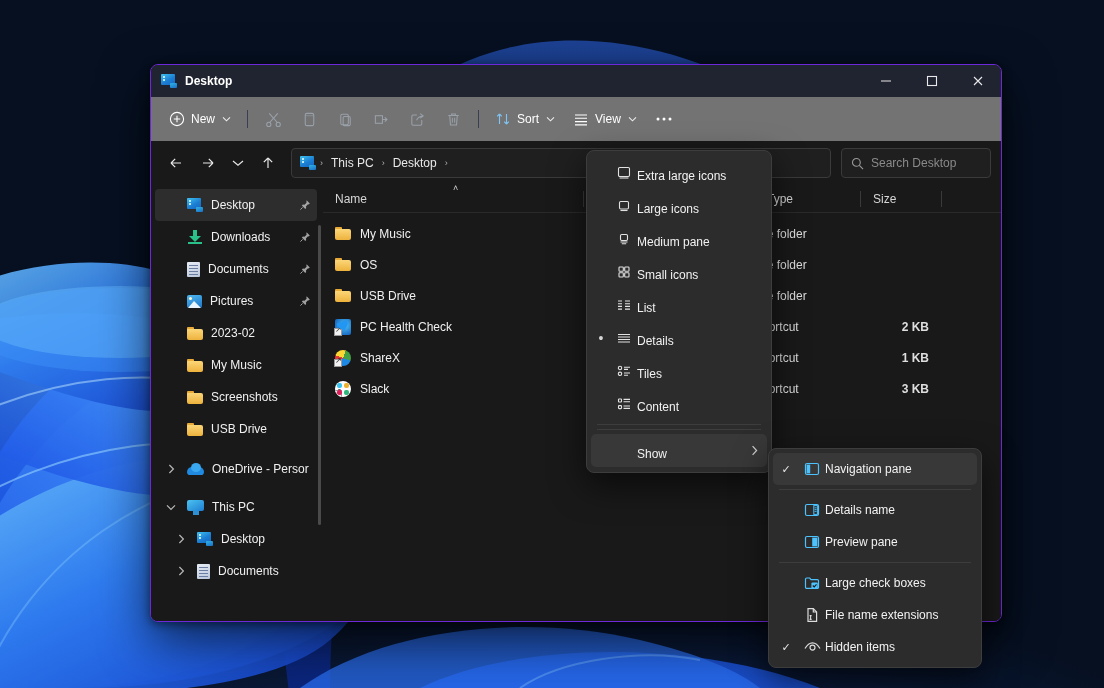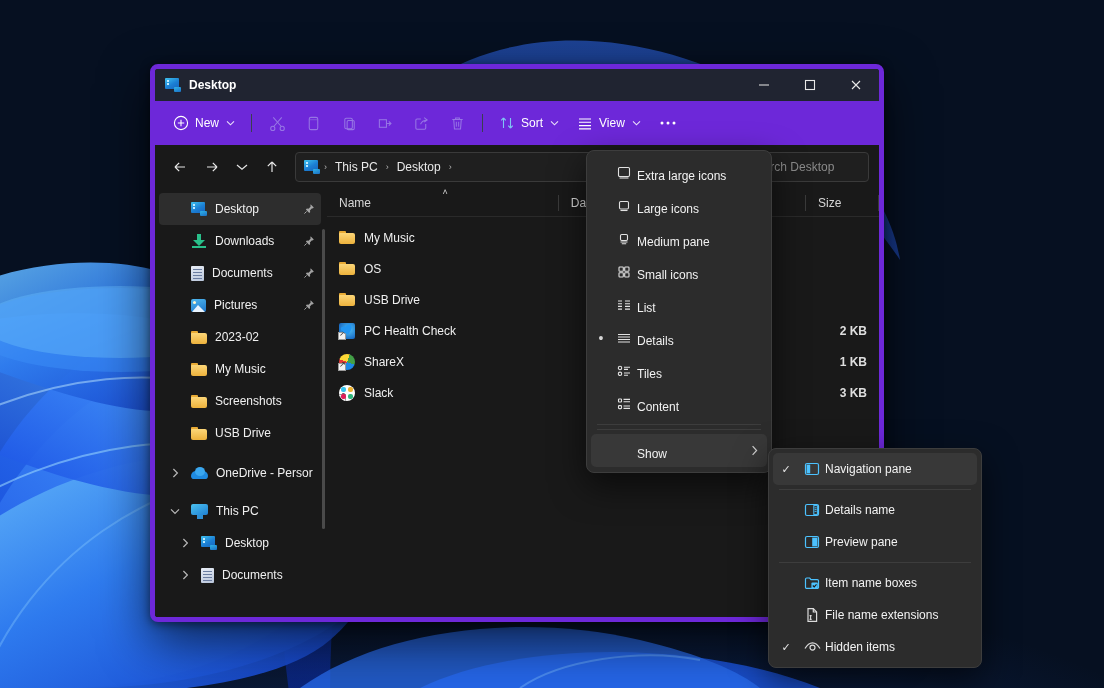--- a/index.html
+++ b/index.html
@@ -15,26 +15,26 @@
 
   
   #wallpaper { position: absolute; inset: 0; overflow: hidden; background:
       radial-gradient(ellipse 900px 500px at 50% -5%, #0c2348 0%, #071429 45%, #040d1b 100%); }
   #wallpaper svg { position: absolute; inset: 0; width: 100%; height: 100%; display:block; }
 
   
   #window {
     position: absolute;
     left: 150px; top: 64px;
-    width: 734px; height: 558px;
+    width: 852px; height: 558px;
     background: #191919;
     border-radius: 8px;
     box-shadow: 0 18px 50px rgba(0,0,0,.65), 0 2px 10px rgba(0,0,0,.5);
     overflow: hidden;
-    border: 5px solid #6d28d9;
+    border: 1px solid #6d28d9;
   }
 
   
   #titlebar {
     height: 32px; background: #202431;
     display: flex; align-items: center;
     position: relative;
   }
   .tb-title { display: flex; align-items: center; gap: 8px; padding-left: 10px; }
   .tb-title .label { color: #ffffff; font-size: 12px; font-weight: bold; }
@@ -48,21 +48,21 @@
     position: absolute; left: 0; top: 0; width: 14px; height: 11px; border-radius: 1px;
     background: linear-gradient(150deg,#3fc3f0 0%, #1b7fd4 55%, #1766c0 100%);
     display: block;
   }
   .ico-desktop i::before { content:""; position:absolute; left:1.5px; top:1.5px; width:2px; height:2px; background:#bfeaff;}
   .ico-desktop i::after { content:""; position:absolute; left:1.5px; top:5px; width:2px; height:2px; background:#bfeaff;}
   .ico-desktop u { position:absolute; left:9px; top:9px; width:7px; height:5px;
     background: linear-gradient(160deg,#2fb3e8,#1a6fc4); border-radius: 1px; display:block;}
 
   
-  #toolbar { height: 44px; background: #6d28d9; display: flex; align-items: center;
+  #toolbar { height: 44px; background: #737373; display: flex; align-items: center;
              padding: 0 10px; gap: 2px; }
   .tb-btn { height: 30px; display: flex; align-items: center; gap: 6px; padding: 0 8px;
             border-radius: 4px; color: #ffffff; font-size: 12px; cursor: default; }
   .tb-btn.icononly { width: 34px; justify-content: center; padding: 0; }
   .tb-btn.dim svg { opacity: .42; }
   .tb-sep { width: 1px; height: 18px; background: #3a3f50; margin: 0 6px; }
   .chev { font-size: 8px; opacity: .85; margin-left: 1px; }
 
   
   #addressrow { height: 44px; background: #191919; display: flex; align-items: center;
@@ -816,21 +816,21 @@
 
   <div class="si">
     <span class="check"></span>
     <span class="si-ico">
       <svg width="16" height="14" viewBox="0 0 16 14">
           <path d="M1.5 3.2a1.2 1.2 0 0 1 1.2-1.2h3l1.3 1.6h6.3a1.2 1.2 0 0 1 1.2 1.2v6.4a1.2 1.2 0 0 1-1.2 1.2H2.7a1.2 1.2 0 0 1-1.2-1.2z" fill="none" stroke="#4cc2ff" stroke-width="1.2"></path>
           <rect x="7.4" y="6.4" width="6.4" height="6.2" rx="1" fill="#4cc2ff"></rect>
           <path d="M8.8 9.5l1.4 1.4 2.3-2.5" fill="none" stroke="#1c1c1c" stroke-width="1.2"></path>
         </svg>
     </span>
-    <span>Item name boxes</span>
+    <span>Large check boxes</span>
   </div>
 
   <div class="si">
     <span class="check"></span>
     <span class="si-ico">
       <svg width="16" height="16" viewBox="0 0 16 16">
           <path d="M4 1.6h5.3L12.6 5v9.4H4z" fill="none" stroke="#dcdcdc" stroke-width="1.2"></path>
           <path d="M9.3 1.6V5h3.3" fill="none" stroke="#dcdcdc" stroke-width="1.2"></path>
           <path d="M6.6 8.6v3.8" stroke="#dcdcdc" stroke-width="1.1"></path>
           <path d="M5.6 8.6h2M5.6 12.4h2" stroke="#dcdcdc" stroke-width="1.1"></path>

